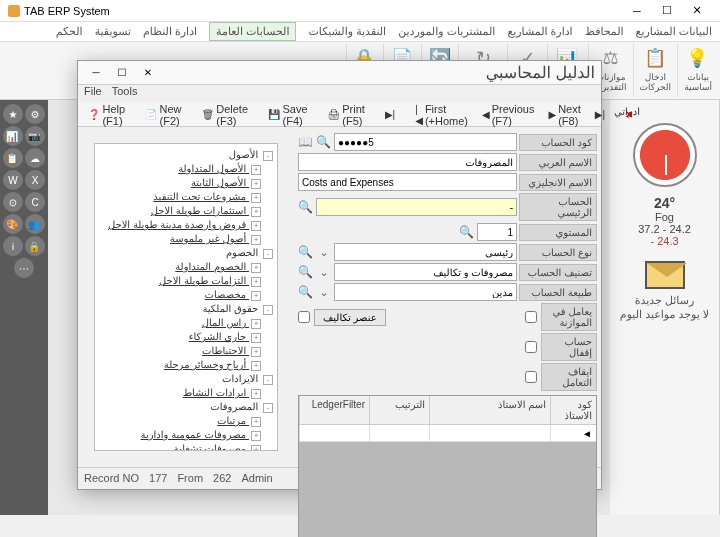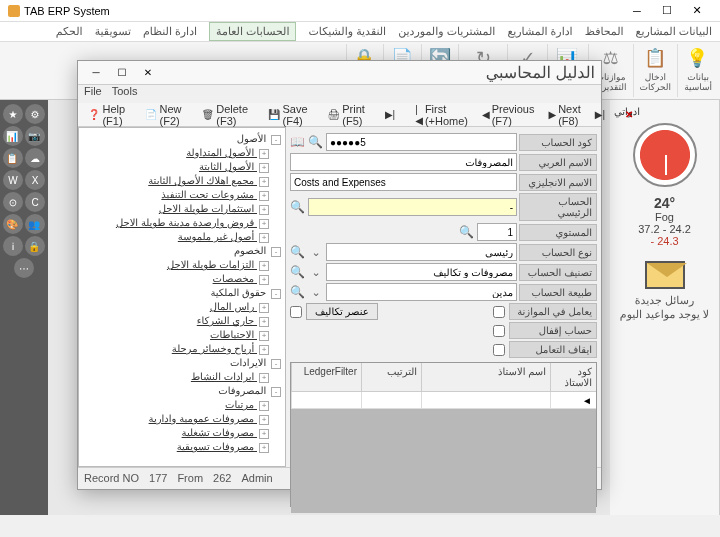--- a/index.html
+++ b/index.html
@@ -47,36 +47,36 @@
 .modal .mtitle .btns span { width: 24px; height: 18px; display: flex; align-items: center; justify-content: center; cursor: pointer; font-size: 10px; }
 
 .modal .mmenu { height: 18px; background: #f0f0f0; display: flex; padding: 0 6px; gap: 10px; font-size: 10px; color: #444; direction: ltr; }
 
 .modal .mtoolbar { height: 24px; background: #f5f5f5; border-bottom: 1px solid #ccc; display: flex; align-items: center; padding: 0 4px; gap: 2px; direction: ltr; }
 .tbtn { padding: 2px 5px; font-size: 10px; color: #333; display: flex; align-items: center; gap: 2px; cursor: pointer; border: 1px solid transparent; }
 .tsep { width: 1px; height: 16px; background: #ccc; margin: 0 2px; }
 .tbtn.red { color: #c00; font-weight: bold; }
 
 .modal .mbody { display: flex; height: calc(100% - 88px); }
-.modal .tree { width: 208px; background: #fff; border: 1px solid #bbb; margin: 0; overflow-y: auto; padding: 4px; direction: rtl; }
+.modal .tree { width: 184px; background: #fff; border: 1px solid #bbb; margin: 16px; overflow-y: auto; padding: 4px; direction: rtl; }
 .tree .node { font-size: 10px; color: #333; padding: 1px 2px; white-space: nowrap; cursor: pointer; }
 .tree .node .tog { color: #888; display: inline-block; width: 10px; text-align: center; border: 1px solid #aaa; font-size: 8px; line-height: 8px; margin-left: 2px; }
 .tree .n0 { padding-right: 0; }
 .tree .n1 { padding-right: 12px; text-decoration: underline; }
 
 .modal .form { flex: 1; padding: 6px 4px; direction: rtl; }
 .frow { display: flex; align-items: center; margin-bottom: 2px; gap: 2px; }
 .flabel { width: 78px; background: #d8d8d8; border: 1px solid #bbb; padding: 2px 4px; font-size: 10px; text-align: right; color: #444; }
 .finput { flex: 1; height: 18px; border: 1px solid #aaa; background: #fff; padding: 0 3px; font-size: 10px; }
 .finput.yellow { background: #ffffcc; }
 .ficon { width: 16px; height: 16px; color: #d4a548; font-size: 12px; display: flex; align-items: center; justify-content: center; }
 .fdrop { width: 16px; text-align: center; color: #666; cursor:pointer; }
 
 .chkrow { display: flex; align-items: center; gap: 4px; margin-bottom: 2px; }
-.chkrow .flabel { width: 88px; }
+.chkrow .flabel { width: 56px; }
 .chkrow input[type=checkbox] { width: 12px; height: 12px; }
 
 .grid { border: 1px solid #999; background: #fff; margin-top: 4px; height: 145px; direction: rtl; }
 .grid .ghdr { display: flex; background: #f0f0f0; border-bottom: 1px solid #ccc; }
 .grid .ghdr .gc { padding: 3px 4px; font-size: 10px; color: #444; border-left: 1px solid #ccc; }
 .grid .gbody { height: calc(100% - 22px); background: #b8b8b8; position: relative; }
 .grid .grow { display: flex; background: #fff; border-bottom: 1px solid #ddd; }
 .grid .grow .gc { padding: 3px 4px; font-size: 10px; border-left: 1px solid #ddd; height: 16px; }
 
 .modal .mstatus { height: 20px; background: #f0f0f0; border-top: 1px solid #ccc; display: flex; align-items: center; padding: 0 6px; font-size: 10px; color: #555; gap: 10px; direction: ltr; }
@@ -276,26 +276,26 @@
                   <div class="gc" style="width:60px"></div>
                   <div class="gc" style="width:70px"></div>
                 </div>
             </div>
           </div>
         </div>
         <div class="tree" id="tree">
             <div class="node n0"><span class="tog">-</span> الأصول</div>
             <div class="node n1"><span class="tog">+</span> الأصول المتداولة</div>
             <div class="node n1"><span class="tog">+</span> الأصول الثابتة</div>
-            <div class="node n1"><span class="tog">+</span> مجمع اهلاك الأصول الثابتة</div>
             <div class="node n1"><span class="tog">+</span> مشروعات تحت التنفيذ</div>
             <div class="node n1"><span class="tog">+</span> استثمارات طويلة الاجل</div>
             <div class="node n1"><span class="tog">+</span> قروض وارصدة مدينة طويلة الاجل</div>
             <div class="node n1"><span class="tog">+</span> أصول غير ملموسة</div>
             <div class="node n0"><span class="tog">-</span> الخصوم</div>
+            <div class="node n1"><span class="tog">+</span> الخصوم المتداولة</div>
             <div class="node n1"><span class="tog">+</span> التزامات طويلة الاجل</div>
             <div class="node n1"><span class="tog">+</span> مخصصات</div>
             <div class="node n0"><span class="tog">-</span> حقوق الملكية</div>
             <div class="node n1"><span class="tog">+</span> راس المال</div>
             <div class="node n1"><span class="tog">+</span> جاري الشركاء</div>
             <div class="node n1"><span class="tog">+</span> الاحتياطات</div>
             <div class="node n1"><span class="tog">+</span> أرباح وخسائر مرحلة</div>
             <div class="node n0"><span class="tog">-</span> الايرادات</div>
             <div class="node n1"><span class="tog">+</span> ايرادات النشاط</div>
             <div class="node n0"><span class="tog">-</span> المصروفات</div>

